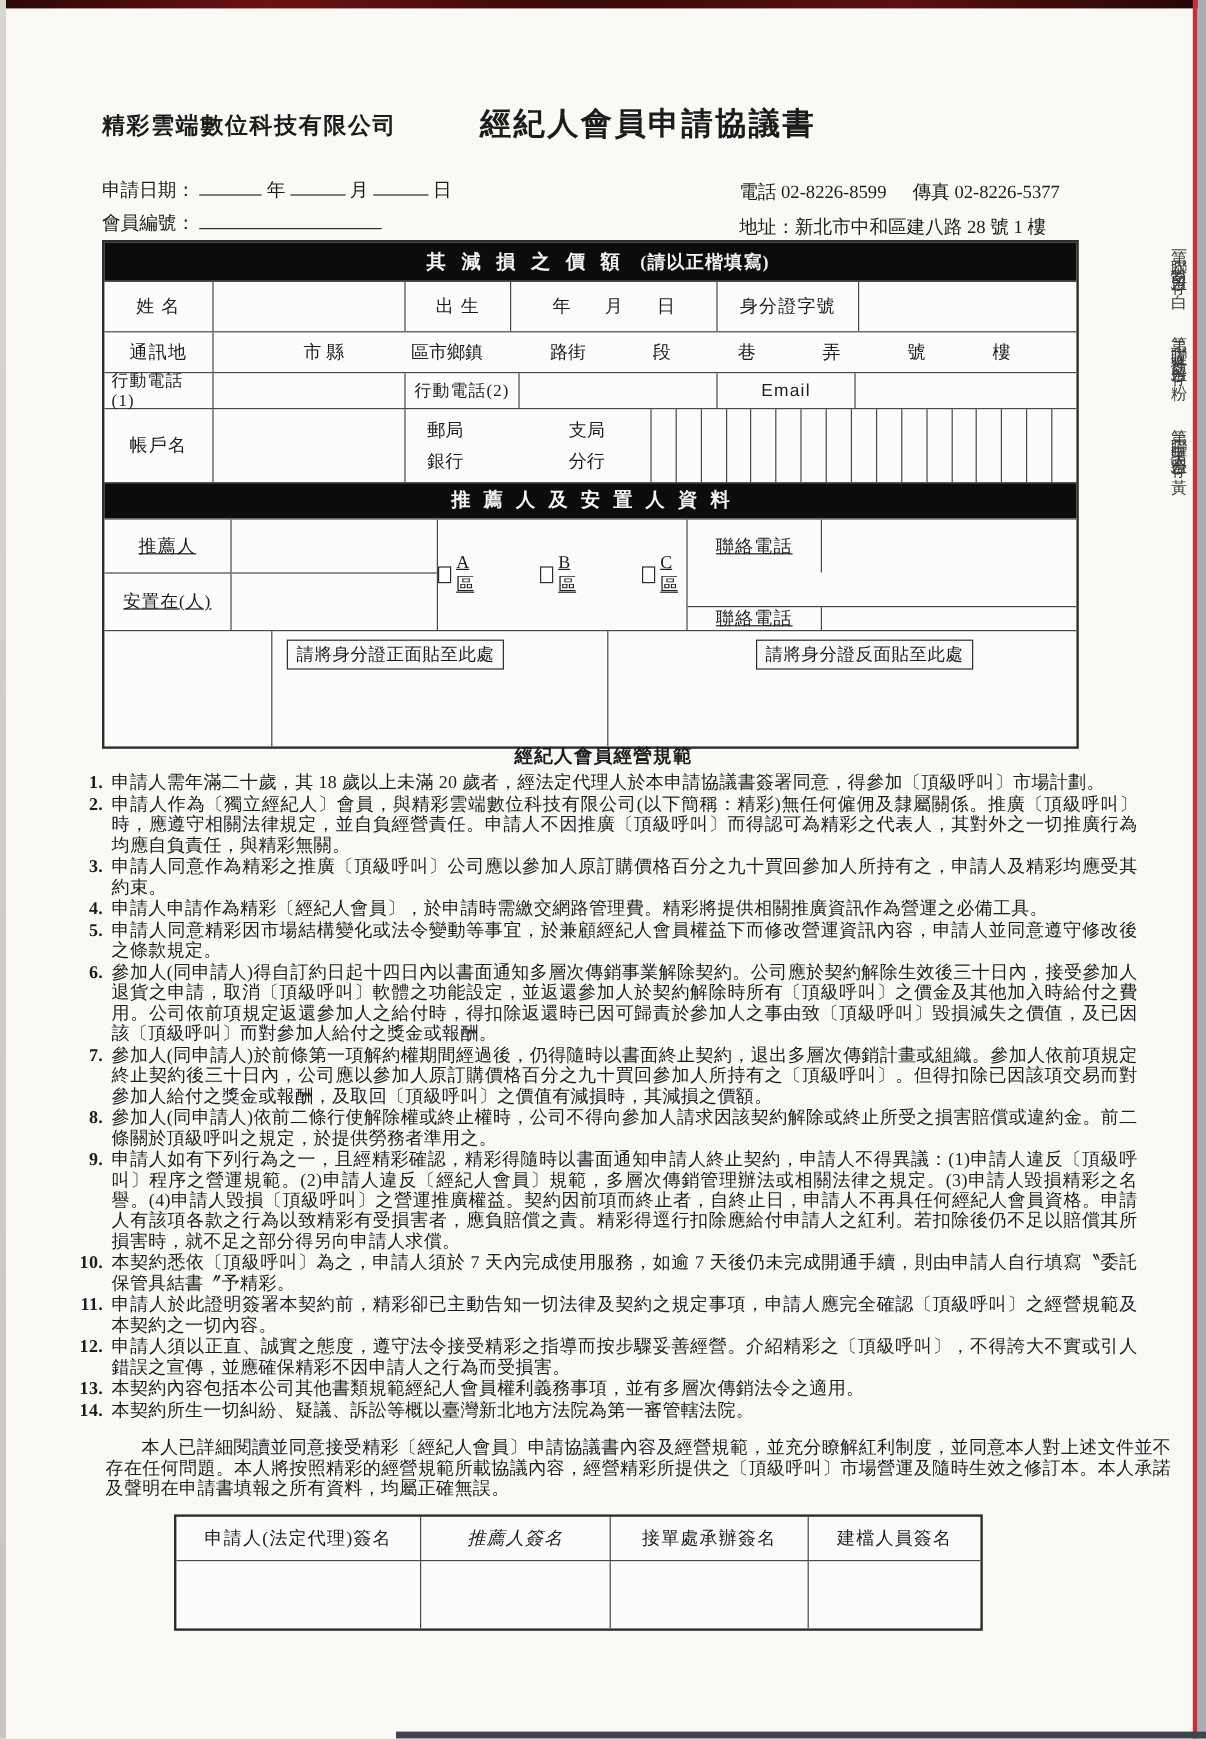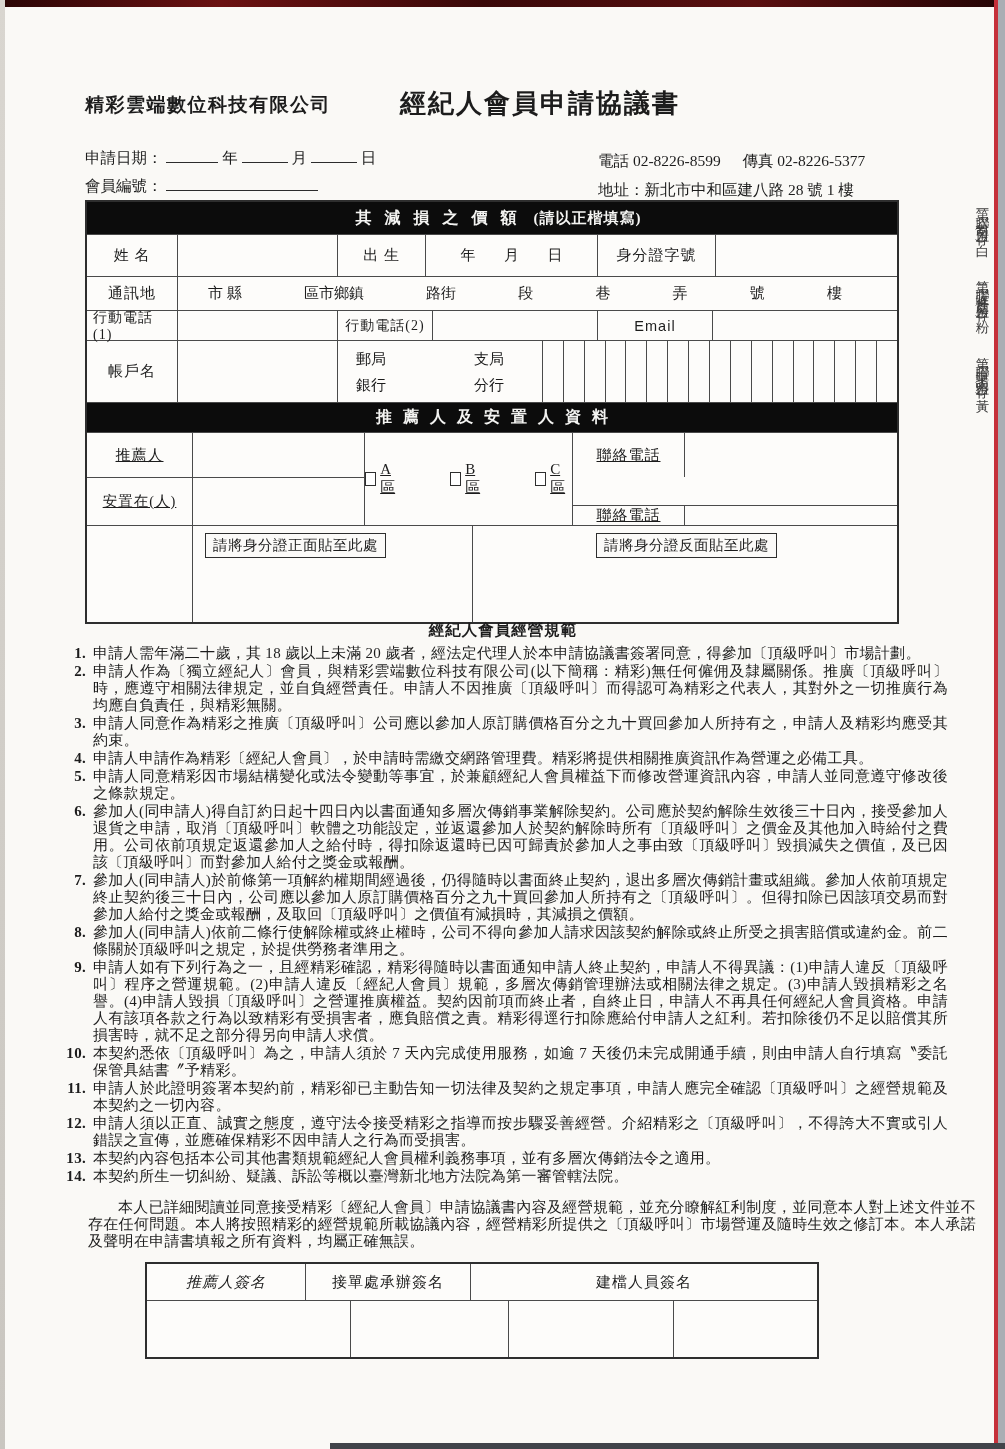--- a/index.html
+++ b/index.html
@@ -52,21 +52,21 @@
   .merge-wrap { display:flex; height:92px; }
   .mcolA,.mcolC { display:flex; flex-direction:column; }
   .mrow { display:flex; flex:1; box-sizing:border-box; }
   .mrow + .mrow { border-top:1px solid #4a4a4a; }
   .zone-cell { border-left:1px solid #4a4a4a; border-right:1px solid #4a4a4a; box-sizing:border-box;
                display:flex; align-items:center; justify-content:center; gap:16px; font-size:15px; }
   .chk { display:inline-block; width:12px; height:12px; border:1px solid #2e2e2e; margin-right:4px;
          vertical-align:-1px; background:#fff; }
   .zone-item { display:flex; align-items:center; }
 
-  .paste-row { height:96px; display:flex; border-top:1px solid #4a4a4a; }
+  .paste-row { height:96px; display:flex; border-top:1px solid #4a4a4a;padding-left:34px; }
   .paste-cell { box-sizing:border-box; border-left:1px solid #4a4a4a; }
   .paste-cell:first-child { border-left:none; }
   .paste-tag { display:inline-block; border:1px solid #2e2e2e; font-size:14.5px; padding:2px 7px;
                margin-top:7px; background:#fbfaf8; letter-spacing:0.5px; }
 
   
   .copies { right:14px; top:198px; writing-mode:vertical-rl; font-size:13.5px; letter-spacing:4px;
             color:#3a3a3a; height:860px; }
   .copies span { display:inline-block; margin-bottom:16px; }
 
@@ -111,21 +111,21 @@
     <span class="blank" style="width:46px;"></span>
     <span>月</span>
     <span class="blank" style="width:46px;"></span>
     <span>日</span>
   </div>
   <div class="abs meta" style="left:85px; top:176px;">
     <span>會員編號：</span>
     <span class="blank" style="width:152px;"></span>
   </div>
 
-  <div class="abs meta contact" style="left:598px; top:146px;">
+  <div class="abs meta contact" style="left:616px; top:146px;">
     <div>
       <span>電話 02-8226-8599</span>
       <span style="display:inline-block;width:14px;"></span>
       <span>傳真 02-8226-5377</span>
     </div>
     <div>地址：新北市中和區建八路 28 號 1 樓</div>
   </div>
 
   <div class="abs copies">
     <span>第一聯公司留存(白)</span>
@@ -148,21 +148,21 @@
         <span>年</span>
         <span>月</span>
         <span>日</span>
       </div>
       <div class="cell lab" style="flex:0 0 118px;">身分證字號</div>
       <div class="cell" style="flex:1;"></div>
     </div>
 
     <div class="trow" style="height:34px;">
       <div class="cell lab" style="flex:0 0 90px;">通訊地</div>
-      <div class="cell spread" style="padding:0 55px 0 30px;">
+      <div class="cell spread" style="padding:0 55px 0 75px;">
         <span>市 縣</span>
         <span>區市鄉鎮</span>
         <span>路街</span>
         <span>段</span>
         <span>巷</span>
         <span>弄</span>
         <span>號</span>
         <span>樓</span>
       </div>
     </div>
@@ -321,20 +321,21 @@
     <div class="ritem">
         <span class="num">14.</span>
         <span class="txt">本契約所生一切糾紛、疑議、訴訟等概以臺灣新北地方法院為第一審管轄法院。</span>
       </div>
   </div>
 
   <div class="abs decl">本人已詳細閱讀並同意接受精彩〔經紀人會員〕申請協議書內容及經營規範，並充分瞭解紅利制度，並同意本人對上述文件並不存在任何問題。本人將按照精彩的經營規範所載協議內容，經營精彩所提供之〔頂級呼叫〕市場營運及隨時生效之修訂本。本人承諾及聲明在申請書填報之所有資料，均屬正確無誤。</div>
 
   <div class="abs sig-table">
     <div class="sig-head">
+      <div class="scell" style="flex:0 0 203px;">申請人(法定代理)簽名</div>
       <div class="scell" style="flex:0 0 158px;font-style:italic;">推薦人簽名</div>
       <div class="scell" style="flex:0 0 165px;">接單處承辦簽名</div>
       <div class="scell" style="flex:1;">建檔人員簽名</div>
     </div>
     <div class="sig-body">
       <div class="scell" style="flex:0 0 203px;"></div>
       <div class="scell" style="flex:0 0 158px;"></div>
       <div class="scell" style="flex:0 0 165px;"></div>
       <div class="scell" style="flex:1;"></div>
     </div>

